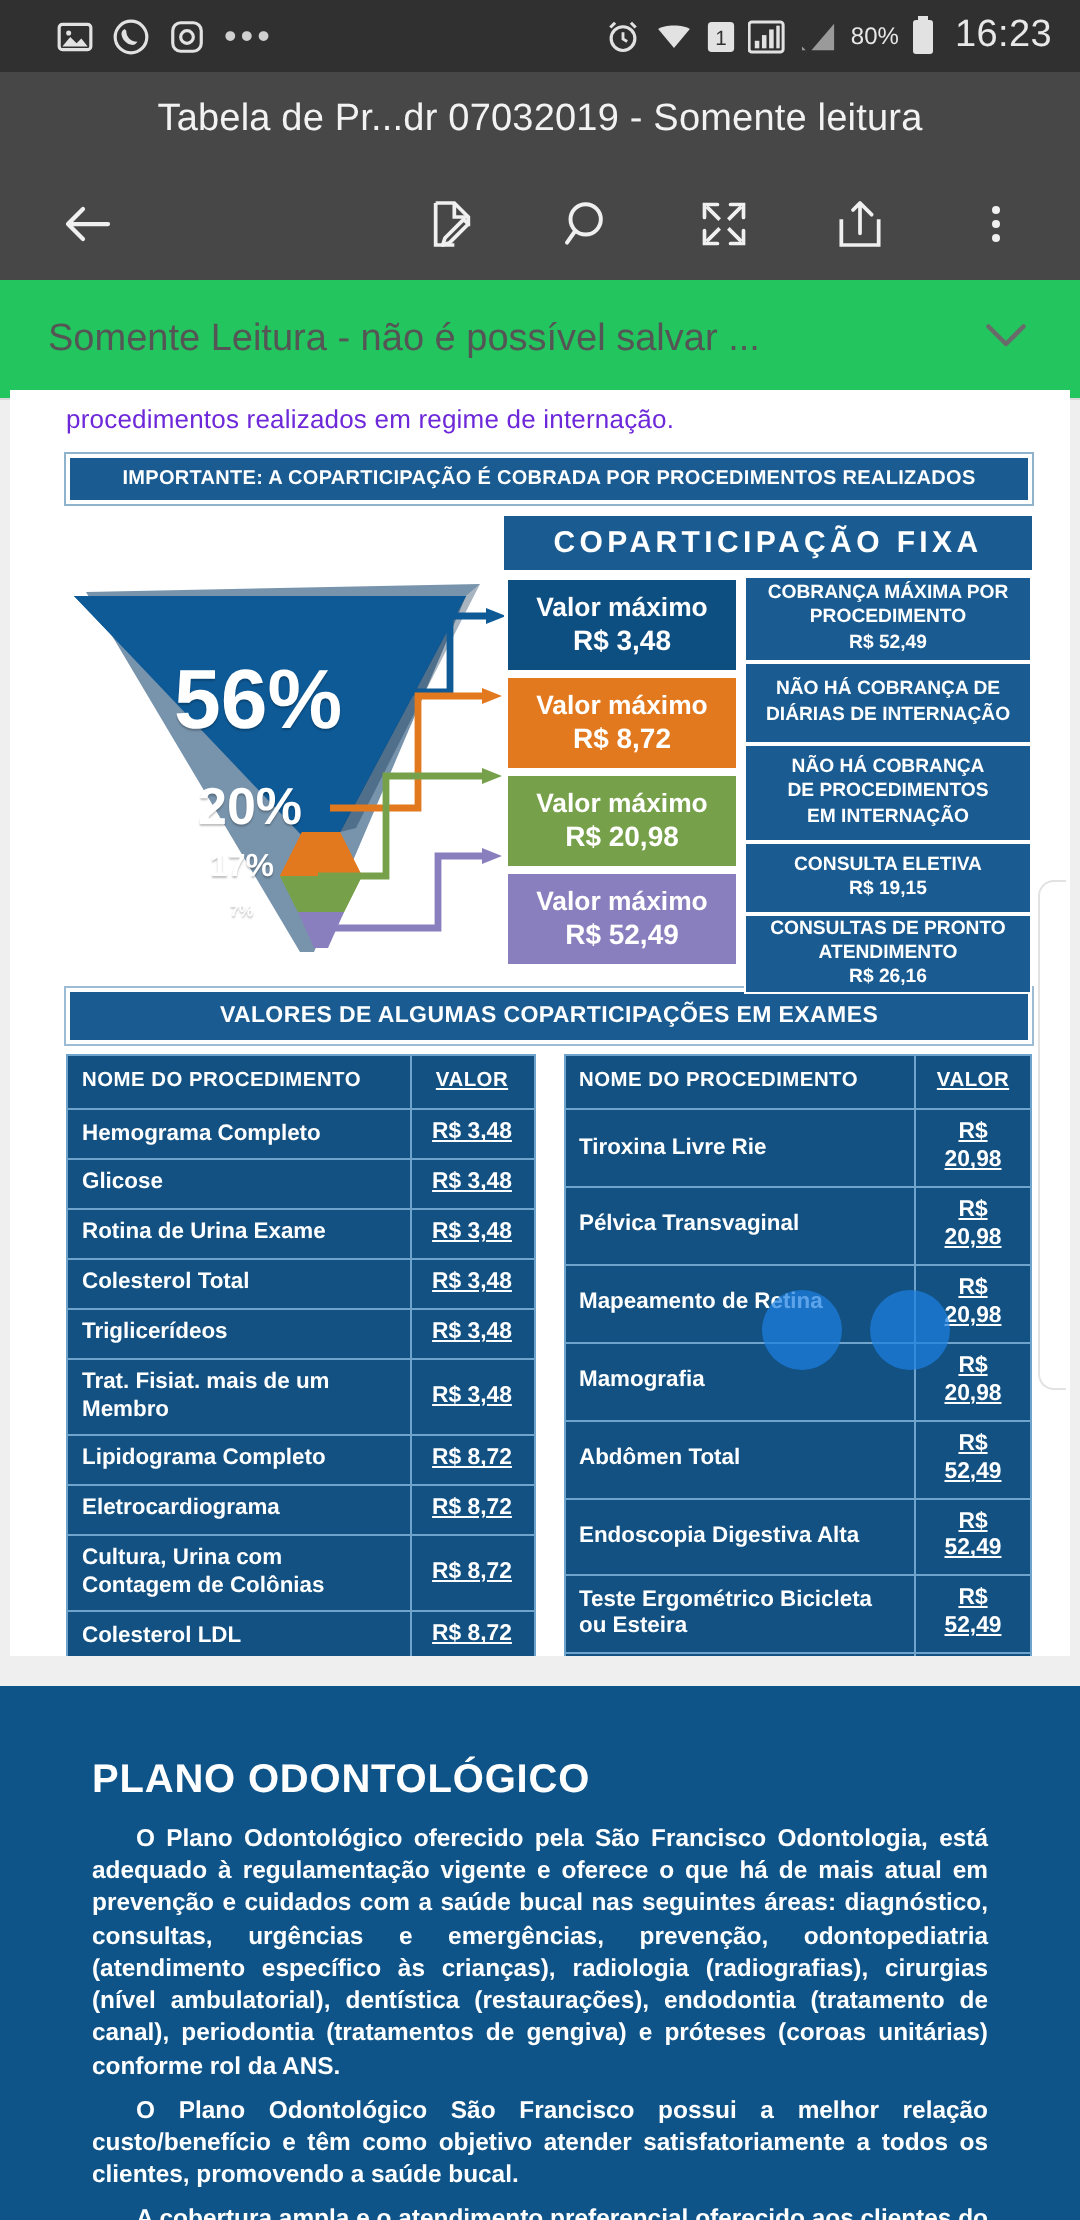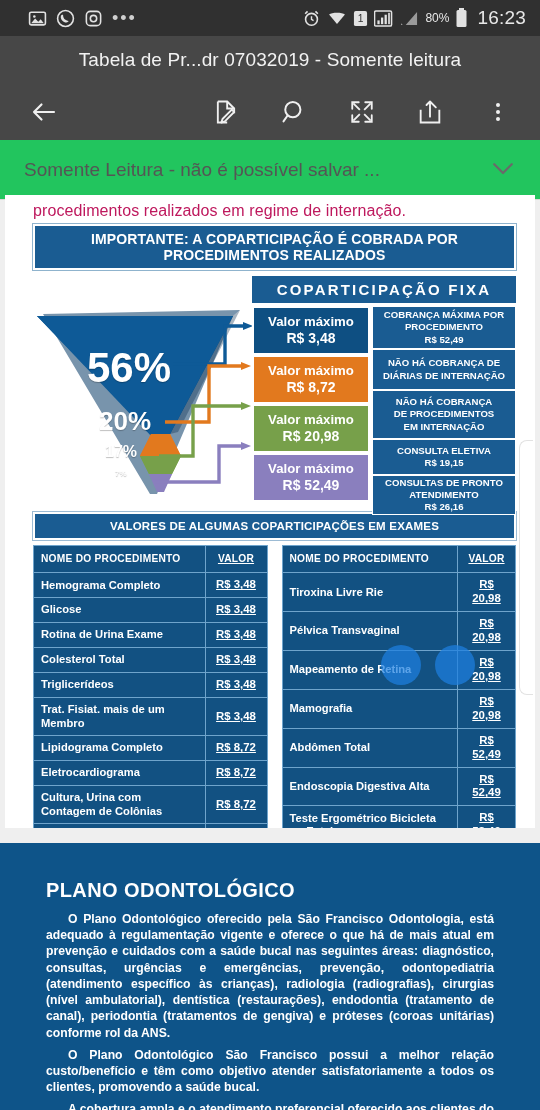--- a/index.html
+++ b/index.html
@@ -49,26 +49,26 @@
     background: #ffffff; overflow: hidden;
   }
   .doc-inner { position: relative; width: 530px; padding: 0; }
   .right-edge {
     position: absolute; right: 2px; top: 245px; width: 14px; height: 255px;
     border-left: 1px solid #e2e2e2; border-top: 1px solid #e2e2e2;
     border-bottom: 1px solid #e2e2e2; border-radius: 8px 0 0 8px;
     background: #ffffff;
   }
 
-  .lead-line { font-size: 16px; color: #be185d; padding: 7px 0 4px 28px; letter-spacing: .1px;}
+  .lead-line { font-size: 13px; color: #6d28d9; padding: 7px 0 10px 28px; letter-spacing: .1px;}
 
   .imp-bar {
     margin: 0 0 0 28px; width: 483px; background: #1a5c92;
     border: 2px solid #ffffff; outline: 1px solid #8fb3cd;
-    color: #fff; font-size: 14px; font-weight: bold; text-align: center;
+    color: #fff; font-size: 10px; font-weight: bold; text-align: center;
     padding: 5px 0 5px; letter-spacing: .15px;
   }
 
   .fixa-wrap { margin-top: 6px; margin-left: 28px; width: 483px; position: relative; }
   .fixa-title {
     margin-left: 219px; width: 264px; background: #1a5c92; color: #fff;
     text-align: center; font-size: 15px; font-weight: bold; letter-spacing: 2.2px;
     padding: 5px 0 5px;
   }
 

